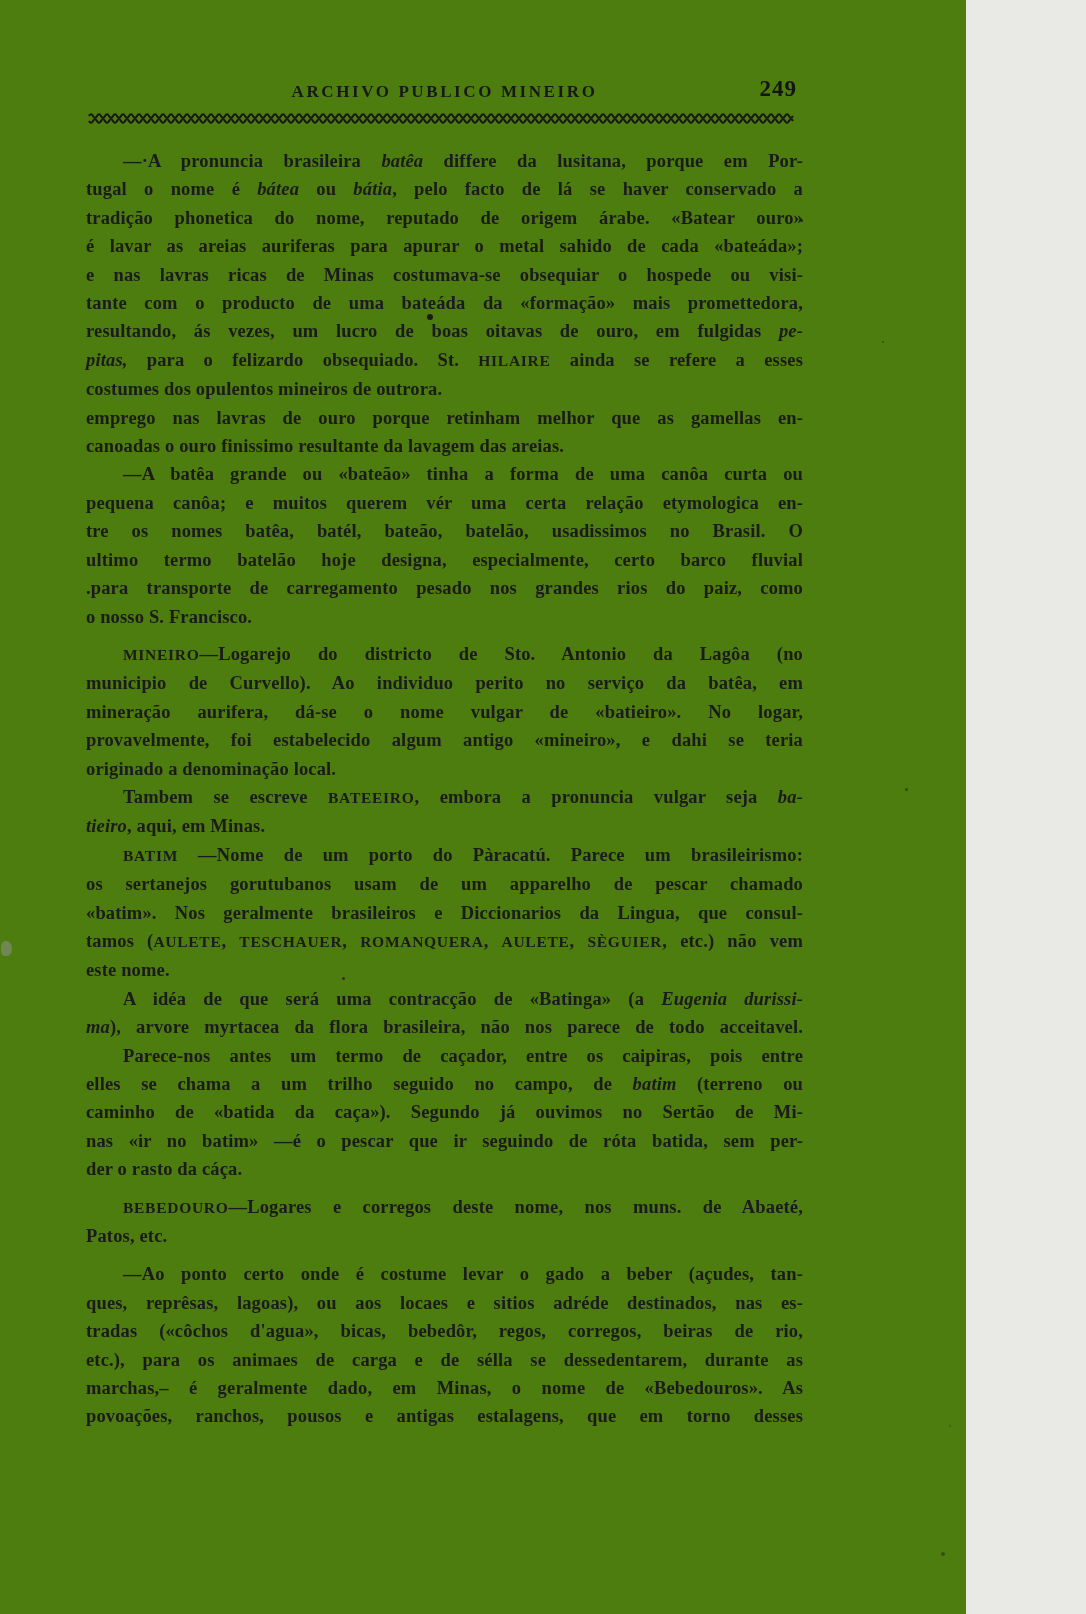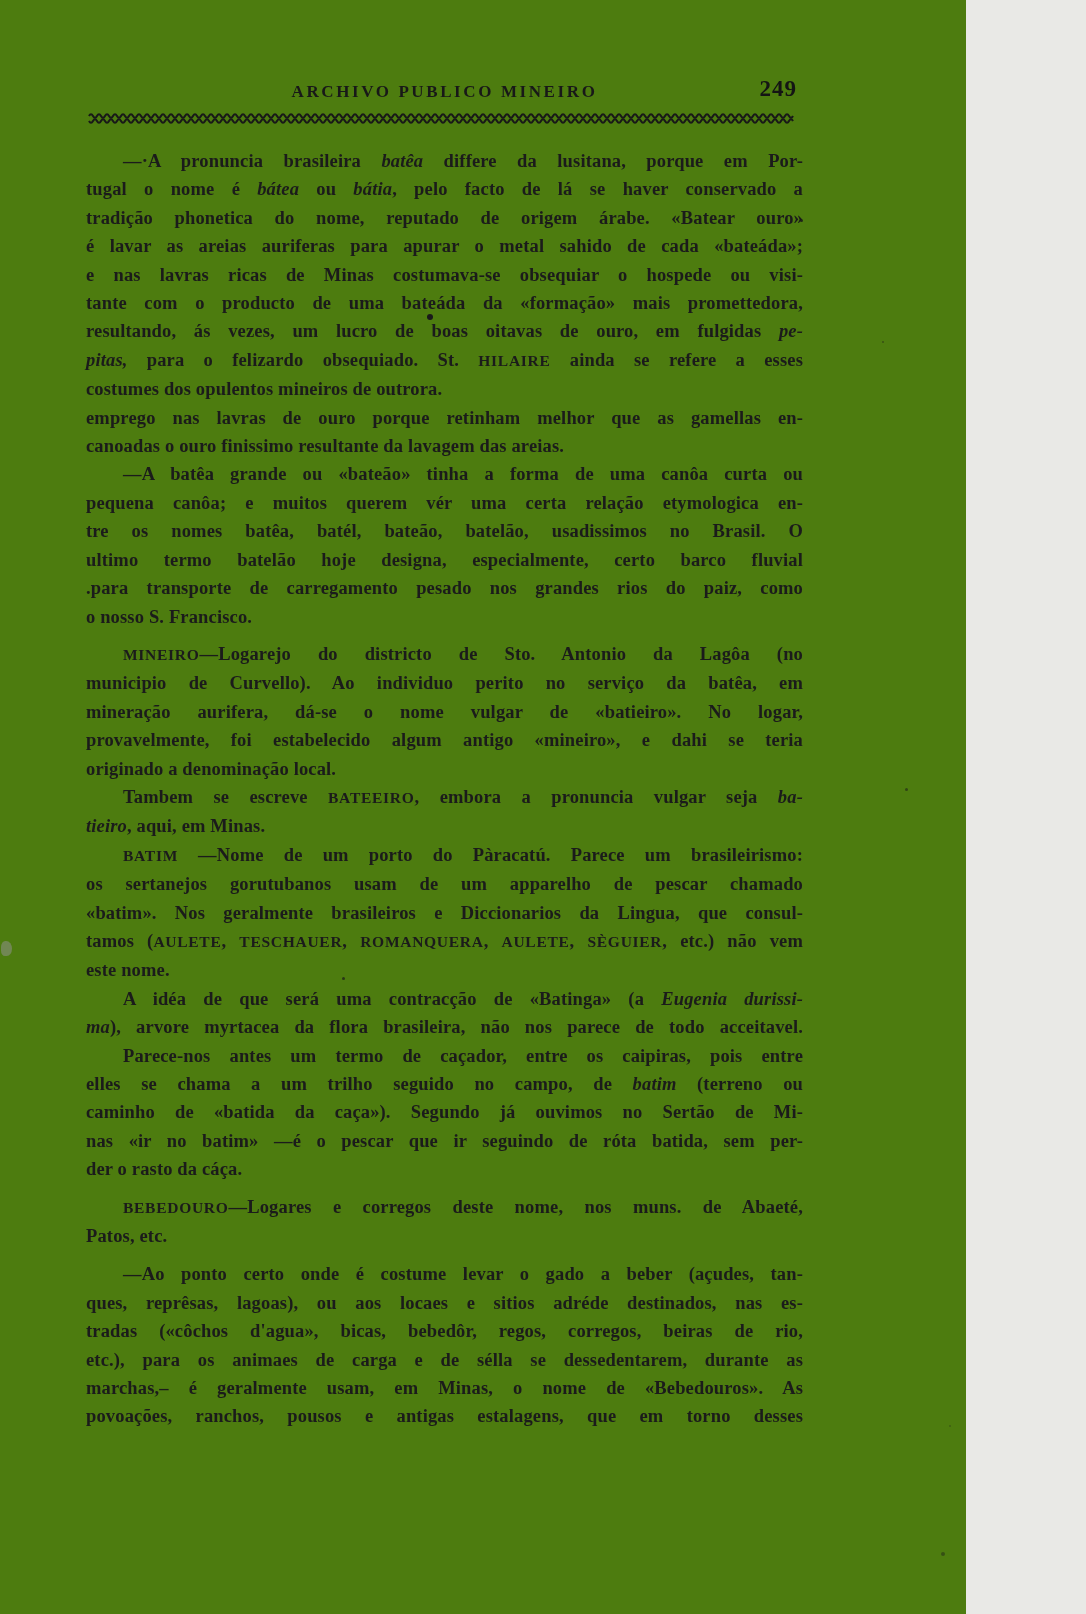--- a/index.html
+++ b/index.html
@@ -106,21 +106,21 @@
       </div>
       <div class="para indent" style="margin-top: 9px;">
         <div class="line fill"><span class="sc">BEBEDOURO</span>—Logares e corregos deste nome, nos muns. de Abaeté,</div>
         <div class="line">Patos, etc.</div>
       </div>
       <div class="para indent" style="margin-top: 10px;">
         <div class="line fill">—Ao ponto certo onde é costume levar o gado a beber (açudes, tan-</div>
         <div class="line fill">ques, reprêsas, lagoas), ou aos locaes e sitios adréde destinados, nas es-</div>
         <div class="line fill">tradas («côchos d'agua», bicas, bebedôr, regos, corregos, beiras de rio,</div>
         <div class="line fill">etc.), para os animaes de carga e de sélla se dessedentarem, durante as</div>
-        <div class="line fill">marchas,– é geralmente usam, em Minas, o nome de «Bebedouros». As</div>
+        <div class="line fill">marchas,– é geralmente dado, em Minas, o nome de «Bebedouros». As</div>
         <div class="line fill">povoações, ranchos, pousos e antigas estalagens, que em torno desses</div>
       </div>
     </main>
 
   <div class="decor" style="left:1px;top:941px;width:11px;height:15px;background:#8f8f8d;opacity:.55;border-radius:45% 60% 55% 40%;"></div>
   <div class="decor" style="left:427px;top:314px;width:6px;height:6px;"></div>
   <div class="decor" style="left:800px;top:219px;width:3px;height:3px;opacity:.85;"></div>
   <div class="decor" style="left:342px;top:977px;width:3px;height:3px;opacity:.7;"></div>
   <div class="decor" style="left:1012px;top:293px;width:2px;height:2px;opacity:.5;"></div>
   <div class="decor" style="left:882px;top:341px;width:2px;height:2px;opacity:.45;"></div>

